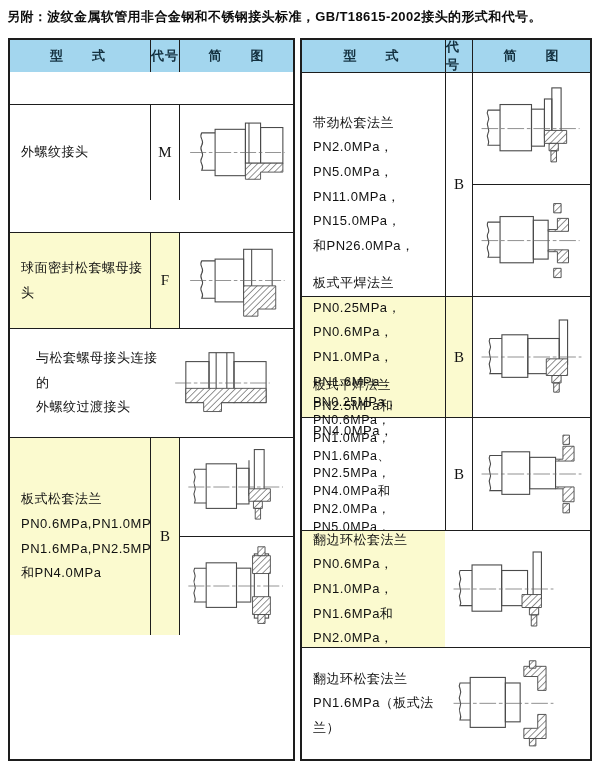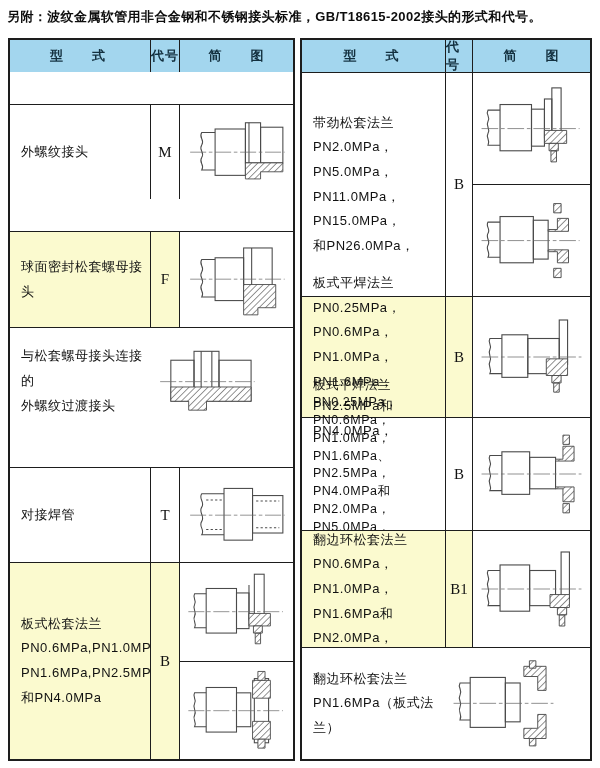--- a/index.html
+++ b/index.html
@@ -28,21 +28,21 @@
   .left .ctype { width:140px; }
   .left .ccode { width:30px; }
   .left .cdiag { width:113px; }
   .right .ctype { width:143px; }
   .right .ccode { width:28px; }
   .right .cdiag { width:117px; }
   .cdiag { display:flex; flex-direction:column; }
   .dcell { flex:1; display:flex; align-items:center; justify-content:center; padding:3px; }
   .dcell + .dcell { border-top:1px solid #1d1d1d; }
   .hl { background:#fbfacf; }
-  .h96 { height:96px;margin-top:32px; } .h109 { height:109px; } .h198 { height:198px; }
+  .h96 { height:96px;margin-top:32px; } .h109 { height:109px;justify-content:center; } .h198 { height:198px; }
   .h227 { height:227px; } .h121 { height:121px; } .h113 { height:113px; } .h117 { height:117px; }
   svg.diag { width:100%; height:100%; max-height:118px; }
   .ln { fill:none; stroke:#4a4a4a; stroke-width:1.2; }
   .cl { stroke:#6a6a6a; stroke-width:0.8; }
   .ht { stroke:#4a4a4a; stroke-width:1; }
 </style>
 </head>
 <body>
 
 <svg width="0" height="0" style="position:absolute" aria-hidden="true">
@@ -114,38 +114,20 @@
               <line class="ln" x1="66" y1="12" x2="66" y2="68"></line>
               <rect class="ln" x="74" y="22" width="36" height="46"></rect>
               <path class="ht" fill="url(#hatch)" d="M20,52 h90 v16 h-50 v10 h-20 v-10 h-20 z"></path>
               <line class="cl" x1="8" y1="46" x2="114" y2="46" stroke-dasharray="18 3 4 3"></line>
             </svg>
           </div>
         </div>
       </div>
 
 
-      <div class="trow h96">
-        <div class="cell ctype">对接焊管</div>
-        <div class="cell ccode">T</div>
-        <div class="cell cdiag">
-          <div class="dcell">
-            <svg class="diag" viewBox="0 0 120 92" preserveAspectRatio="xMidYMid meet">
-              <path class="ln" d="M46,22 H21 c-4,6 4,9 0,15 c-4,6 4,10 0,16 c-4,6 4,9 0,15 H46"></path>
-              <line class="ln" x1="26" y1="29" x2="44" y2="29" stroke-dasharray="2.5 2.5"></line>
-              <line class="ln" x1="26" y1="62" x2="44" y2="62" stroke-dasharray="2.5 2.5"></line>
-              <rect class="ln" x="46" y="16" width="32" height="58"></rect>
-              <rect class="ln" x="78" y="24" width="34" height="42"></rect>
-              <line class="ln" x1="82" y1="30" x2="108" y2="30" stroke-dasharray="2.5 2.5"></line>
-              <line class="ln" x1="82" y1="60" x2="108" y2="60" stroke-dasharray="2.5 2.5"></line>
-              <line class="cl" x1="8" y1="46" x2="114" y2="46" stroke-dasharray="18 3 4 3"></line>
-            </svg>
-          </div>
-        </div>
-      </div>
 
       <div class="trow h198">
         <div class="cell ctype hl">板式松套法兰
 PN0.6MPa,PN1.0MPa,
 PN1.6MPa,PN2.5MPa,
 和PN4.0MPa</div>
         <div class="cell ccode hl">B</div>
         <div class="cell cdiag">
           <div class="dcell">
             <svg class="diag" viewBox="0 0 120 92" preserveAspectRatio="xMidYMid meet">
@@ -259,21 +241,20 @@
               <line class="cl" x1="6" y1="46" x2="114" y2="46" stroke-dasharray="18 3 4 3"></line>
             </svg>
           </div>
         </div>
       </div>
 
       <div class="trow h117">
         <div class="cell ctype hl">翻边环松套法兰
 PN0.6MPa，PN1.0MPa，
 PN1.6MPa和PN2.0MPa，</div>
-        <div class="cell ccode hl">B1</div>
         <div class="cell cdiag">
           <div class="dcell">
             <svg class="diag" viewBox="0 0 120 92" preserveAspectRatio="xMidYMid meet">
               <path class="ln" d="M26,26 H13 c-3,5 3,7 0,12 c-3,5 3,8 0,13 c-3,5 3,7 0,13 H26"></path>
               <rect class="ln" x="26" y="20" width="32" height="50"></rect>
               <rect class="ln" x="58" y="26" width="28" height="38"></rect>
               <rect class="ln" x="92" y="6" width="9" height="50"></rect>
               <path class="ht" fill="url(#hatch)" d="M80,52 h21 v14 h-21 z"></path>
               <path class="ht" fill="url(#hatch)" d="M88,66 h10 v8 h-10 z M90,74 h6 v12 h-6 z"></path>
               <line class="cl" x1="6" y1="46" x2="114" y2="46" stroke-dasharray="18 3 4 3"></line>

